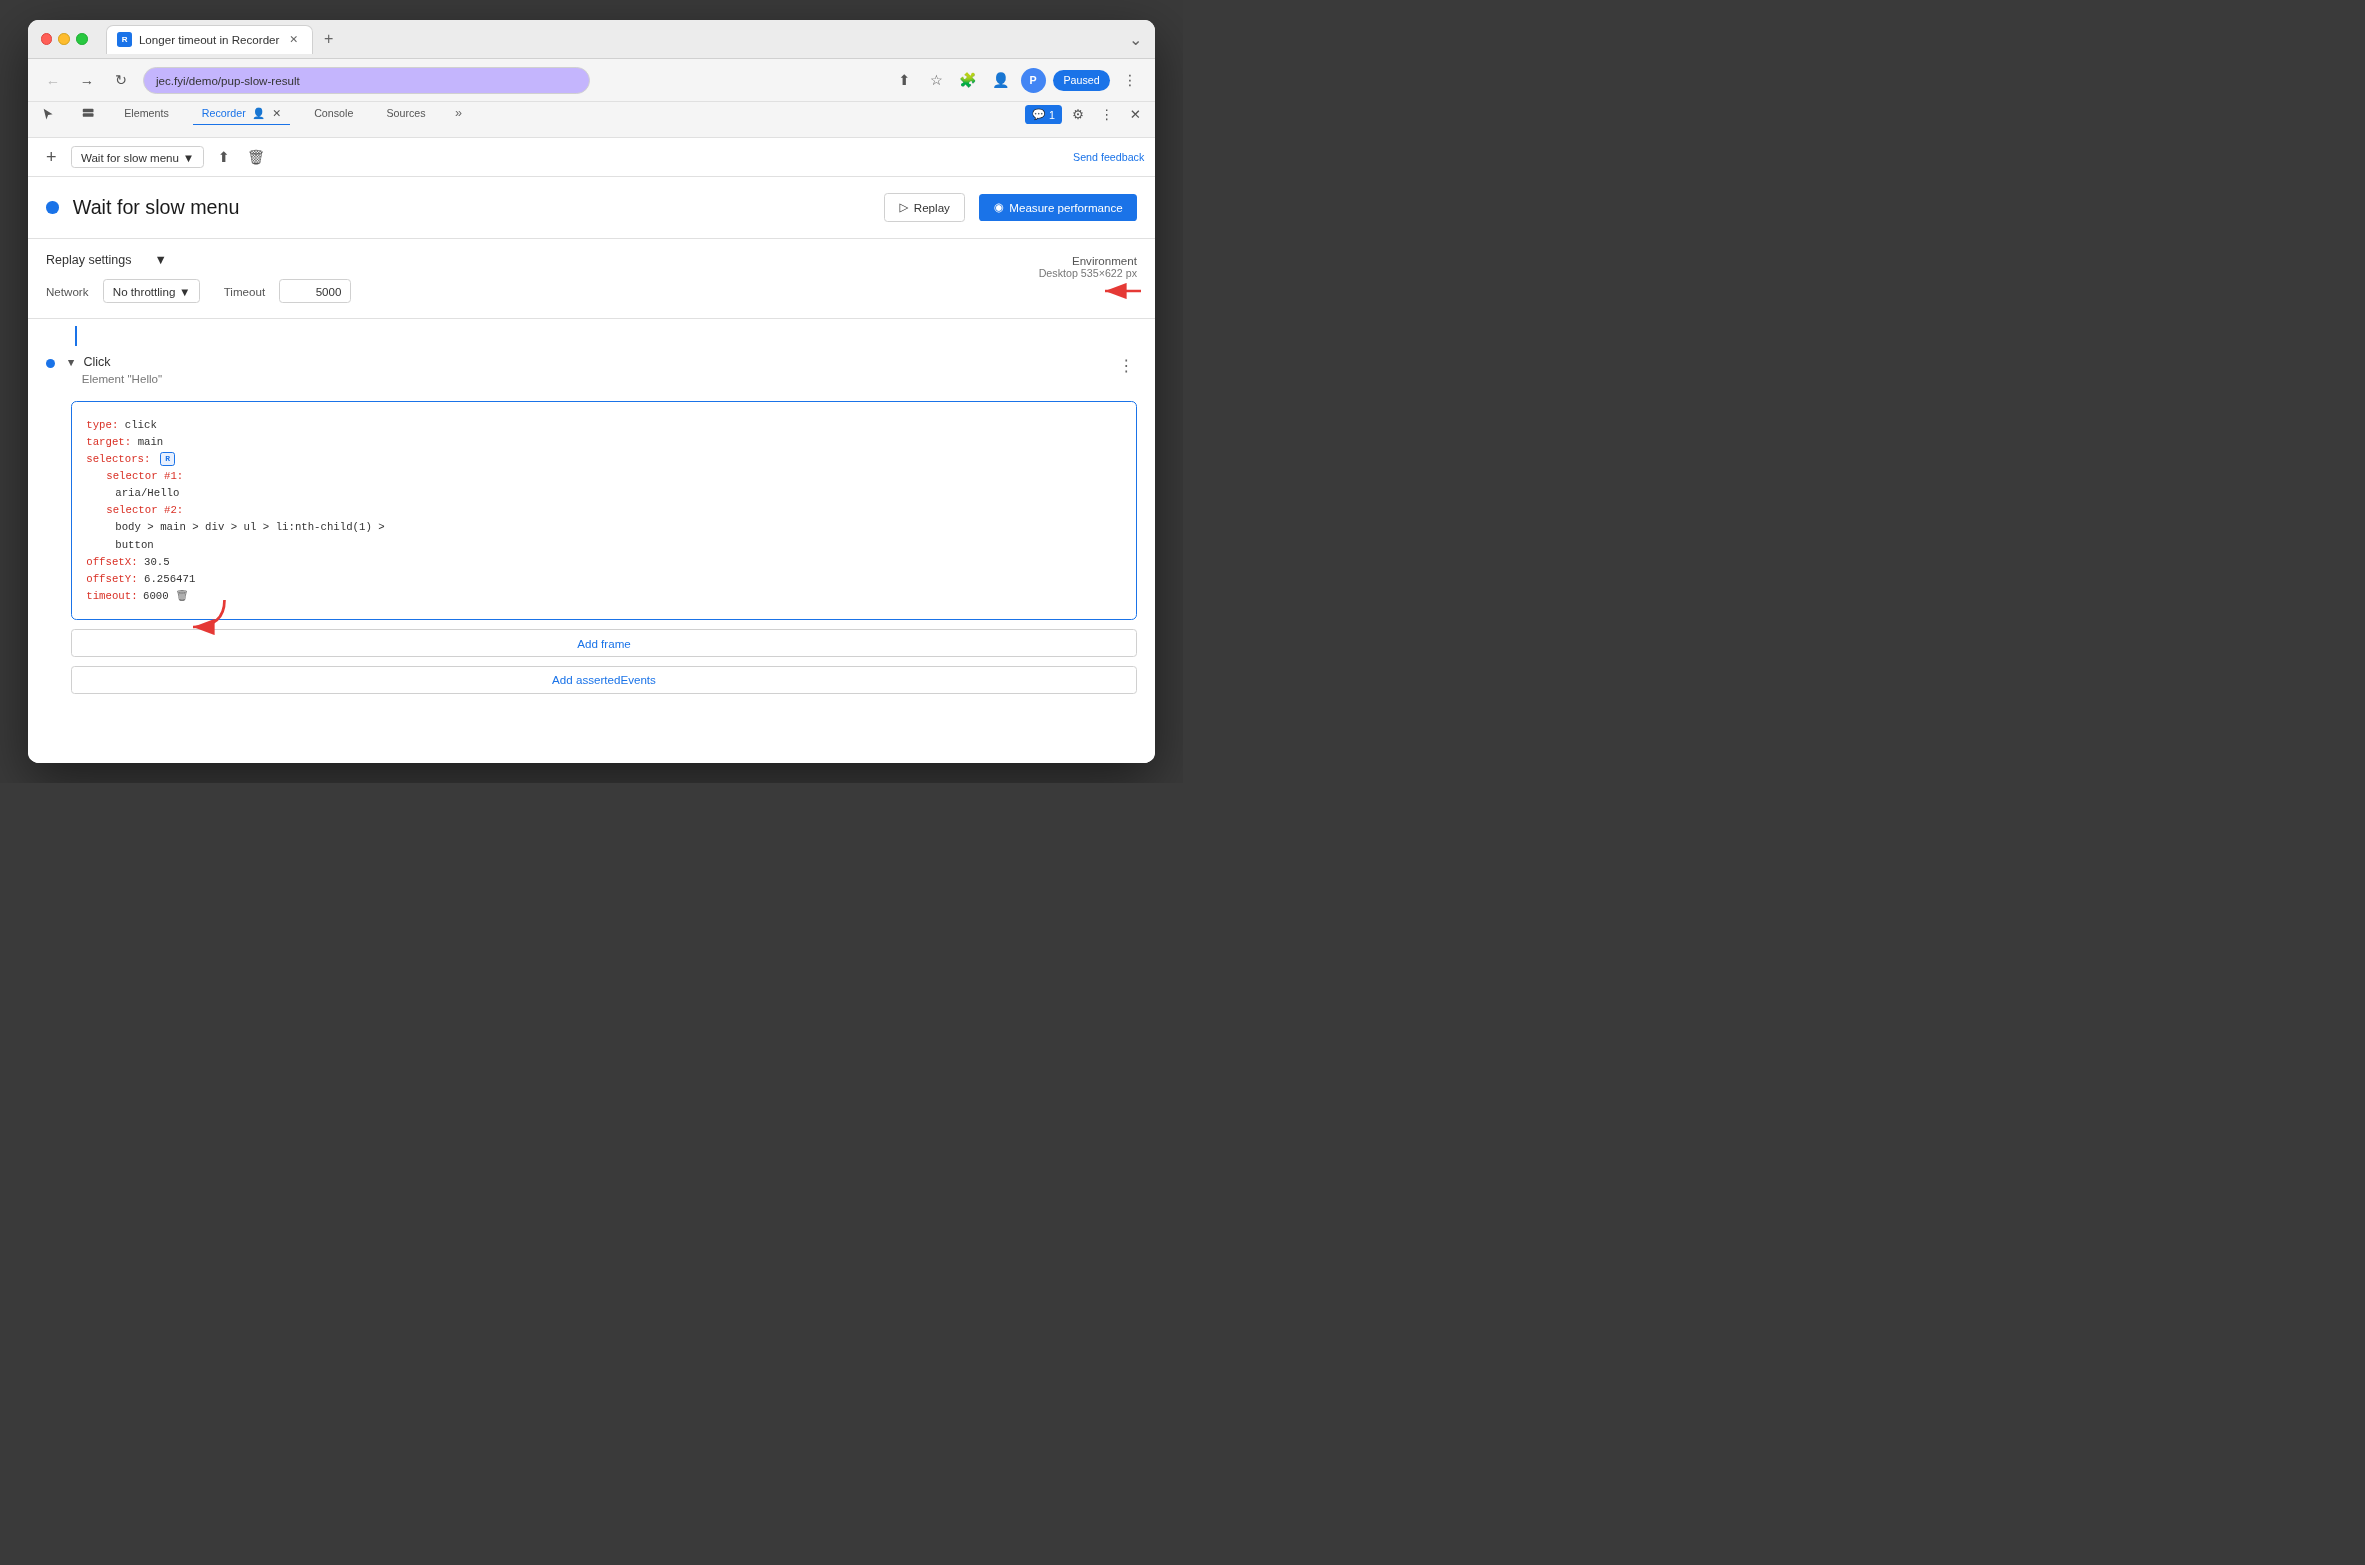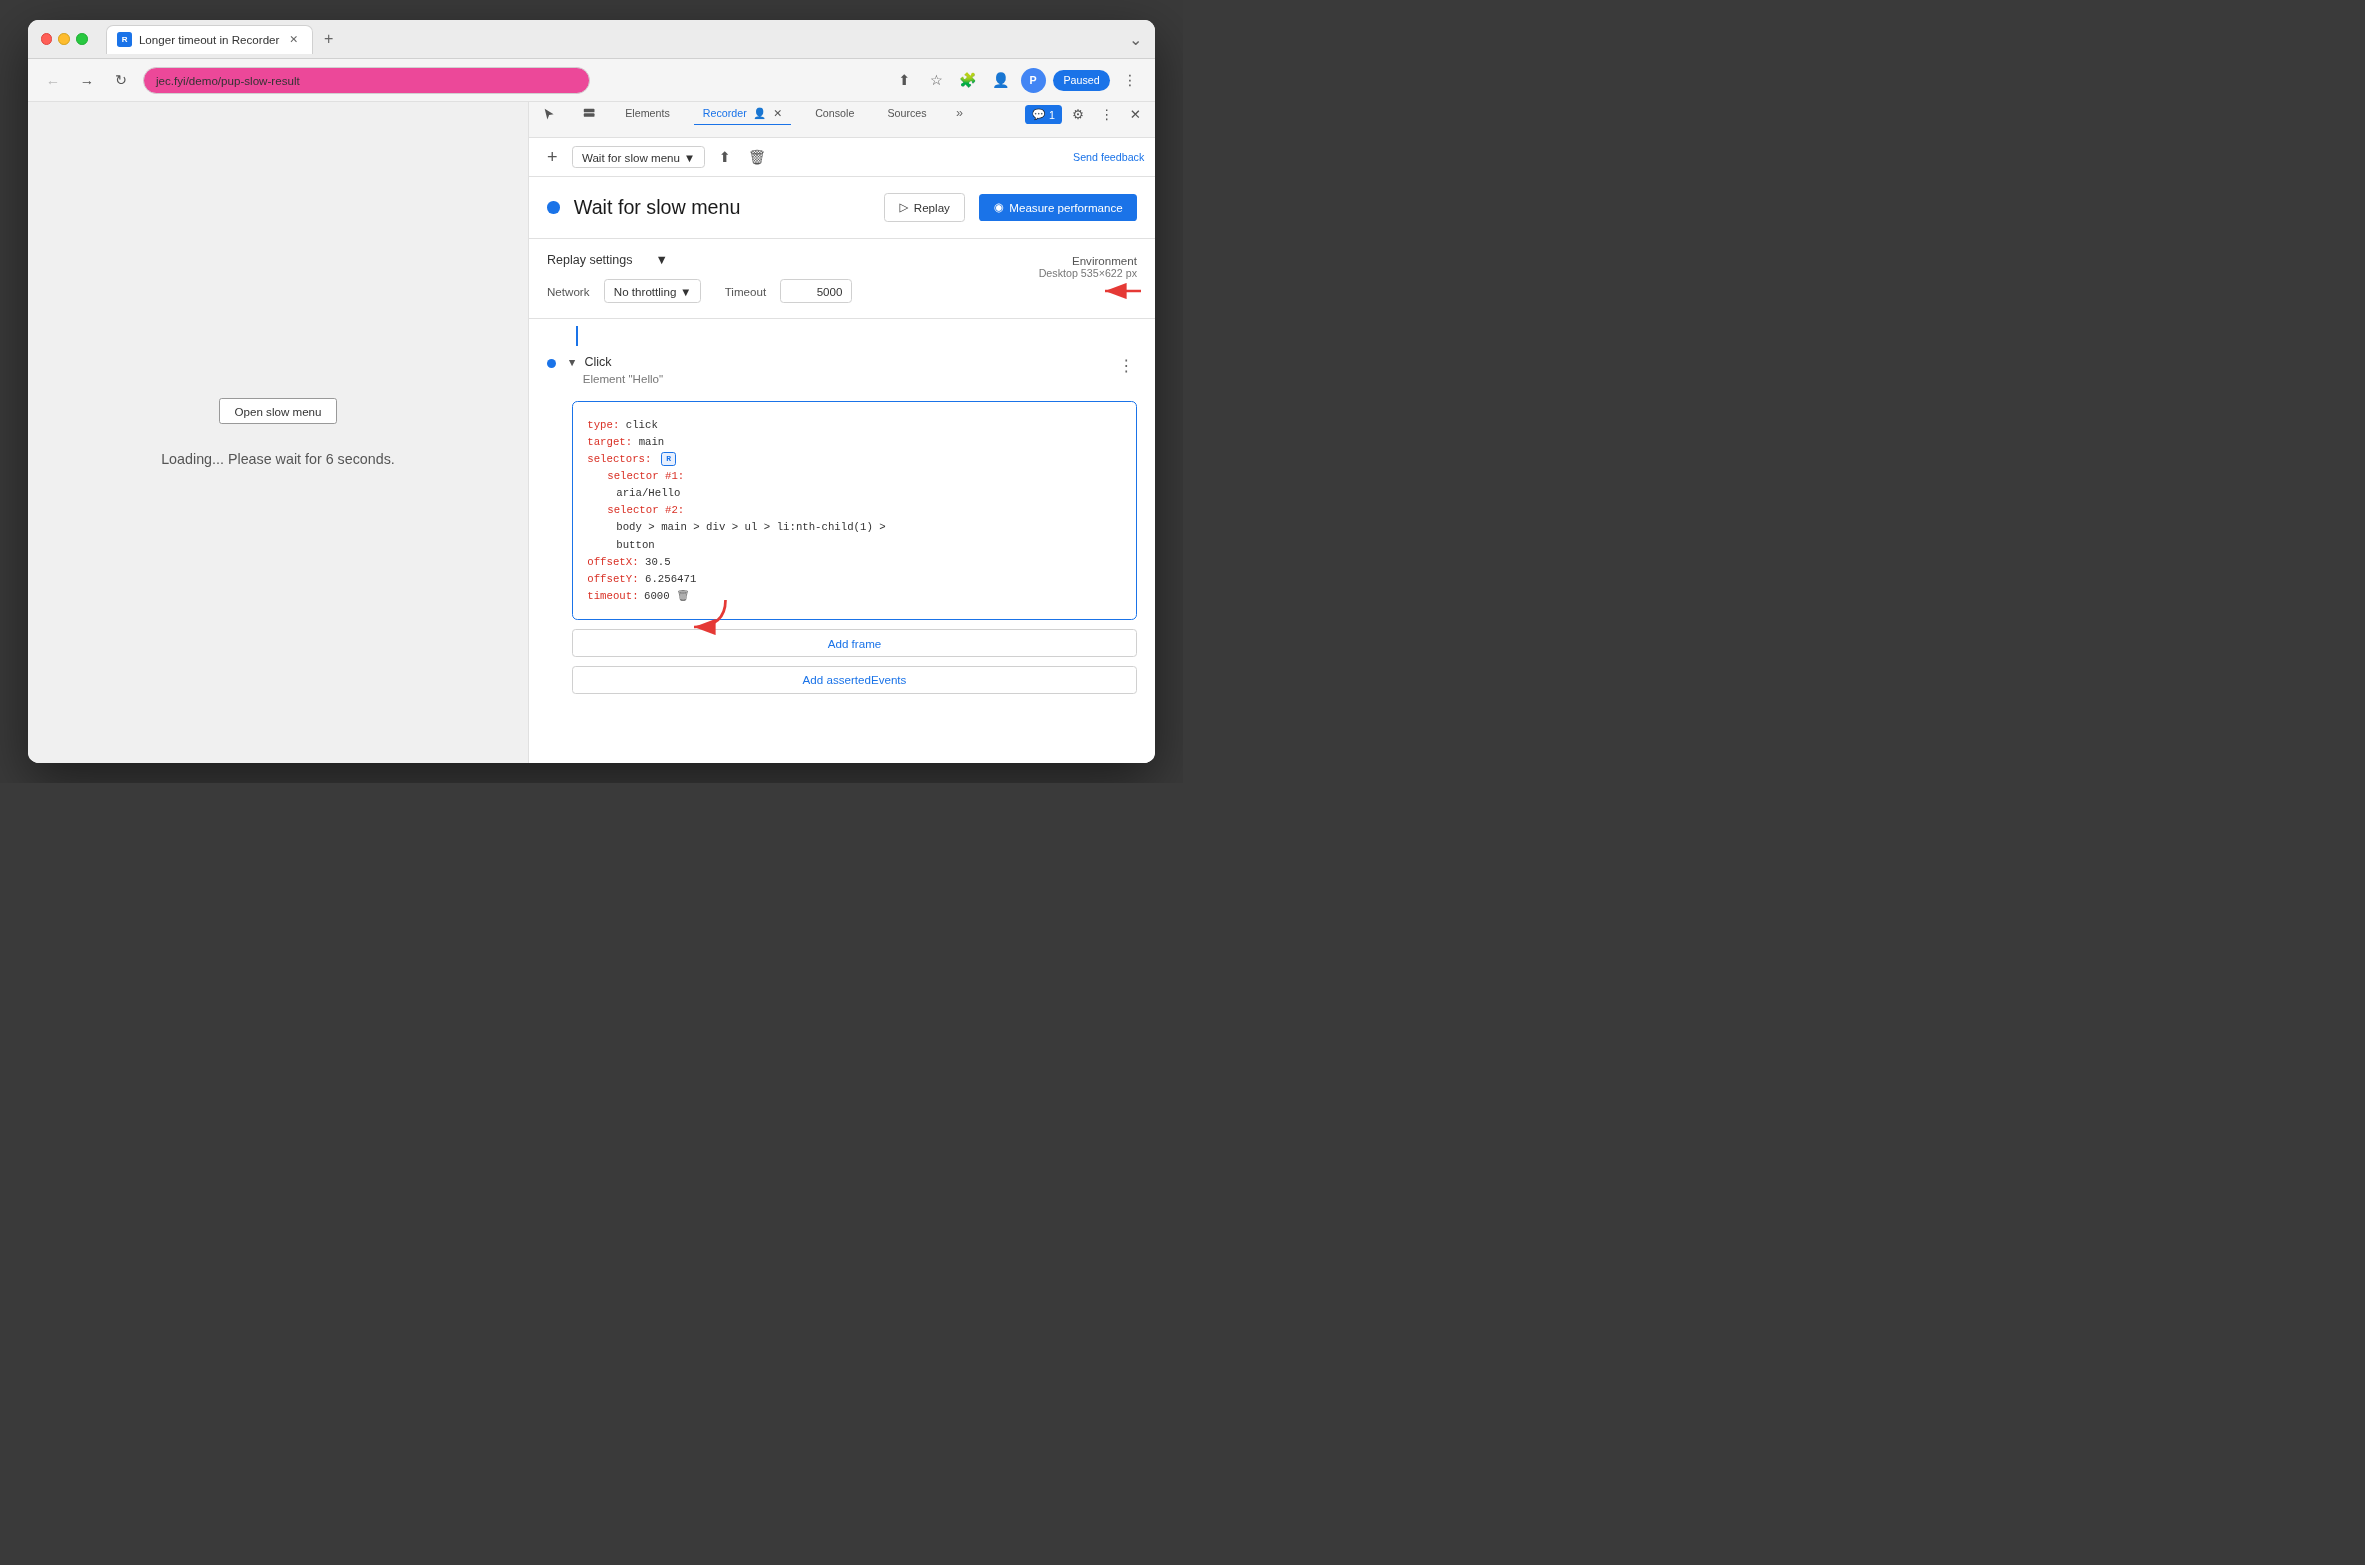--- a/index.html
+++ b/index.html
@@ -125,21 +125,21 @@
       color: #555;
       font-size: 14.3px;
       cursor: pointer;
       border-radius: 50%;
     }
     .nav-btn.disabled { color: #bbb; cursor: default; }
     .address-input {
       flex: 1;
       max-width: 447px;
       height: 27px;
-      background: #ec4899;
+      background: #c4b5fd;
       border: 0.9px solid #d0d0d0;
       border-radius: 13.4px;
       padding: 0 12.5px;
       font-size: 11.6px;
       color: #333;
       display: flex;
       align-items: center;
     }
     .address-icons {
       display: flex;
@@ -618,28 +618,20 @@
       <div class="profile-avatar">P</div>
       <button class="paused-btn">
         <span>Paused</span>
       </button>
       <div class="addr-icon">⋮</div>
     </div>
   </div>
 
   <div class="main-content">
 
-    <div class="browser-page">
-      <button class="open-menu-btn">
-        <span>Open slow menu</span>
-      </button>
-      <div class="loading-text">
-        <span>Loading... Please wait for 6 seconds.</span>
-      </div>
-    </div>
 
     <div class="devtools-panel">
 
       <div class="devtools-tabs">
         <div class="devtools-tab-icon">
           <svg width="14.3" height="14.3" viewBox="0 0 16 16" fill="none">
             <path d="M3 2l10 6-5 1-2 5z" fill="#555"></path>
           </svg>
         </div>
         <div class="devtools-tab-icon">

